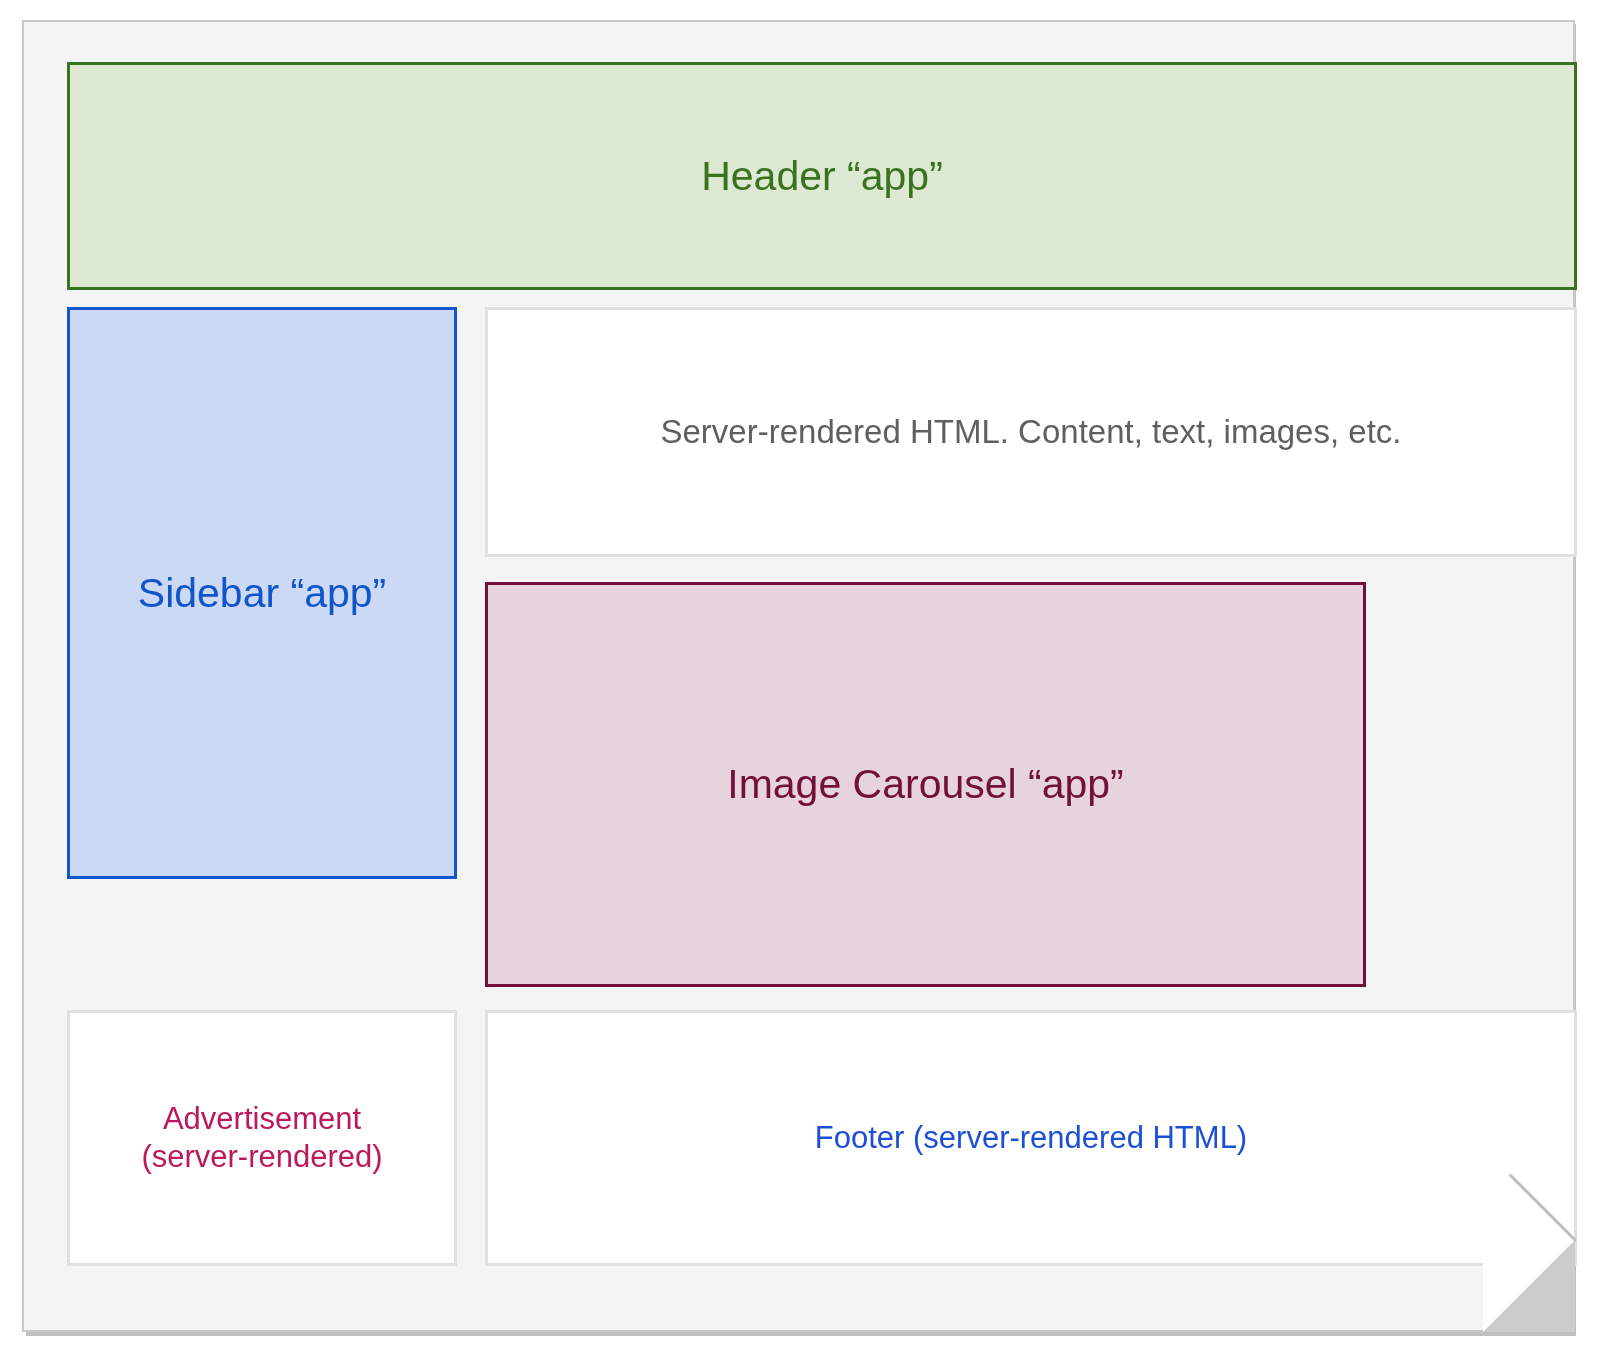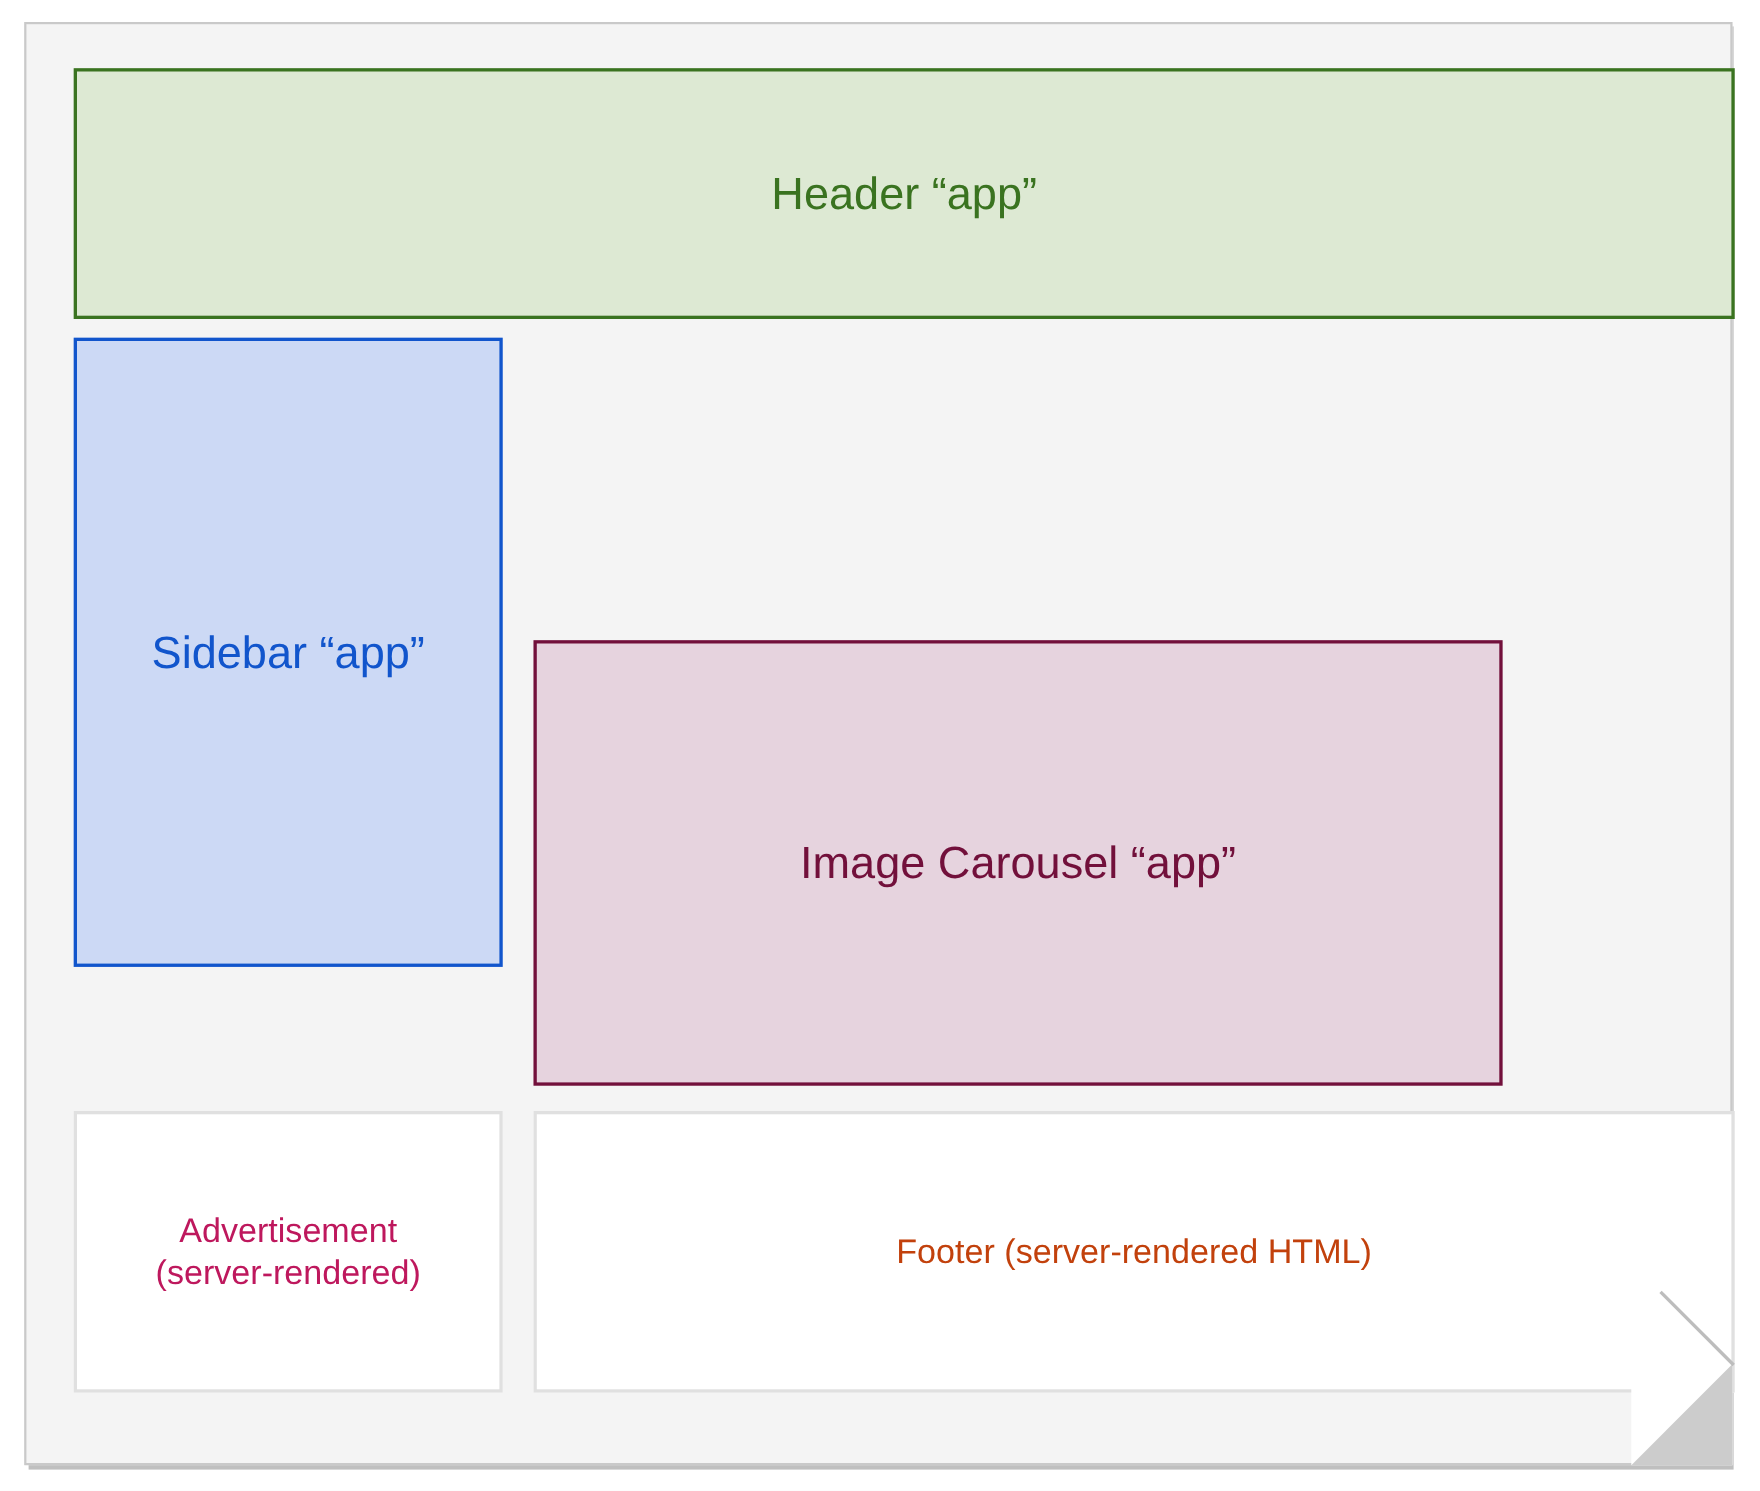--- a/index.html
+++ b/index.html
@@ -153,41 +153,44 @@
   
   #footer-box {
     left: 461px;
     top: 988px;
     width: 1092px;
     height: 256px;
     background: #ffffff;
     border: 3px solid #e0e0e0;
   }
   #footer-box .box-label {
-    color: #c2410c;
+    color: #1d4ed8;
     font-size: 31px;
   }
 </style>
 </head>
 <body>
 
 <div id="canvas">
 
   <div class="page-shadow"></div>
 
   <div class="page">
 
     <div class="box" id="header-box">
       <span class="box-label">Header “app”</span>
     </div>
 
     <div class="box" id="sidebar-box">
       <span class="box-label">Sidebar “app”</span>
     </div>
 
+    <div class="box" id="content-box">
+      <span class="box-label">Server-rendered HTML. Content, text, images, etc.</span>
+    </div>
 
     <div class="box" id="carousel-box">
       <span class="box-label">Image Carousel “app”</span>
     </div>
 
     <div class="box" id="ad-box">
       <span class="box-label">Advertisement
 (server-rendered)</span>
     </div>
 

